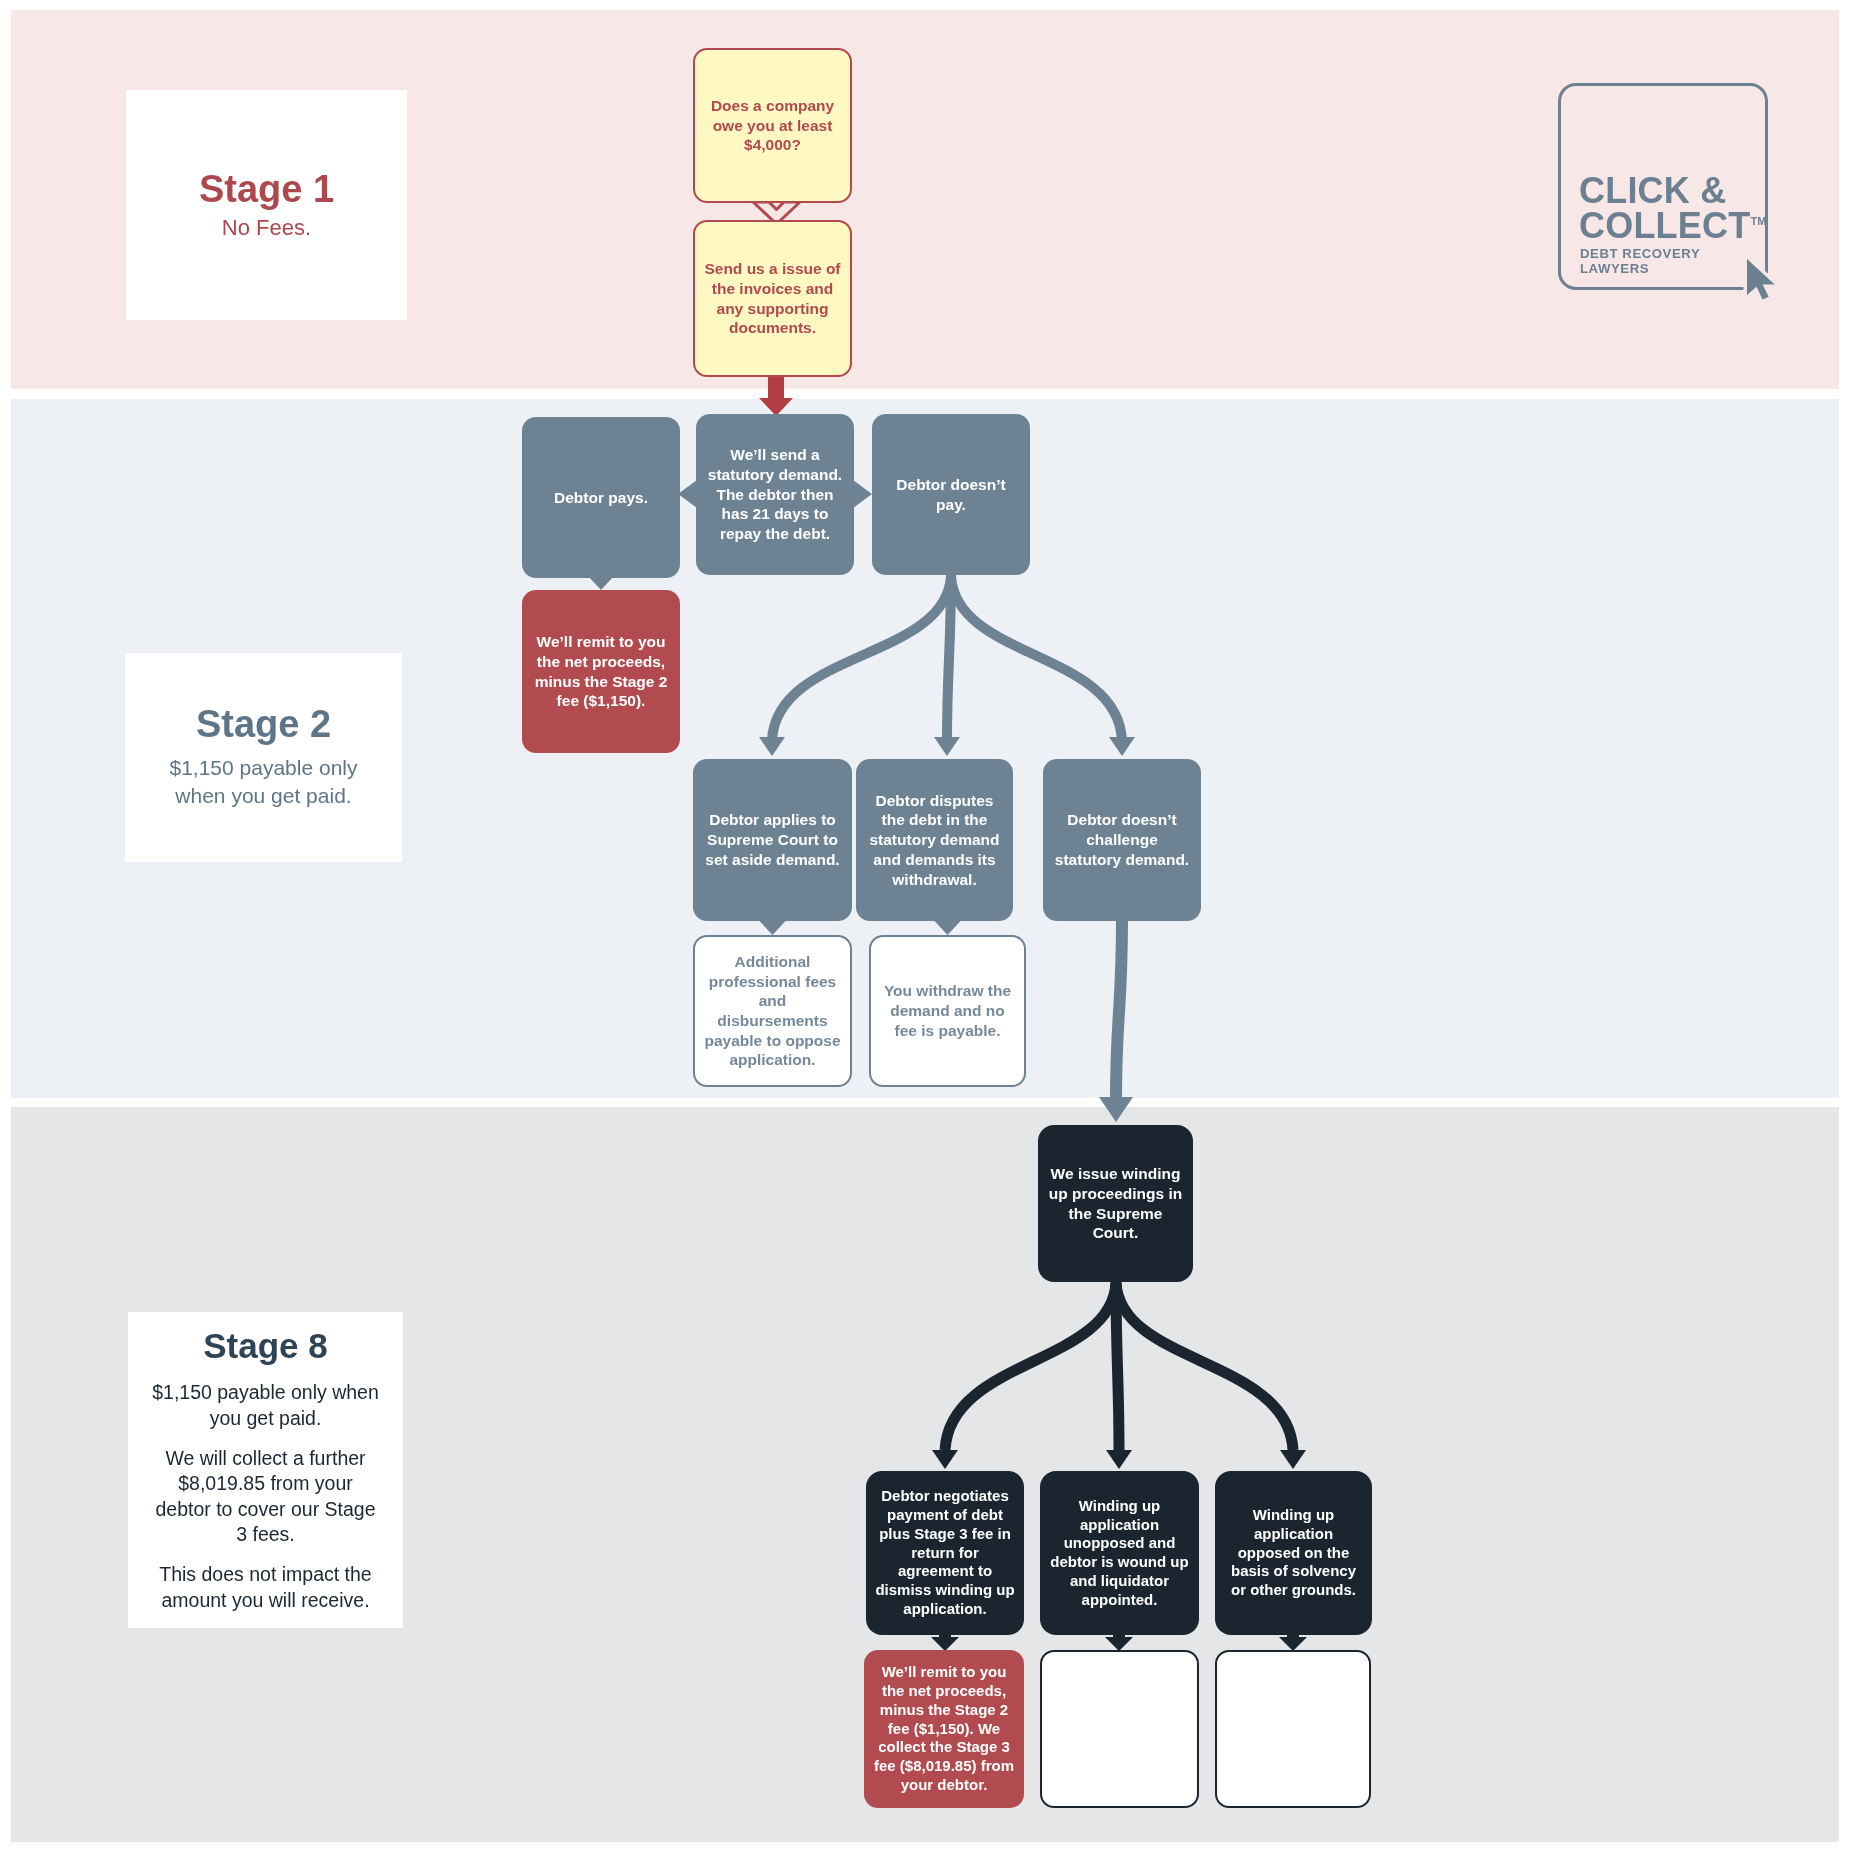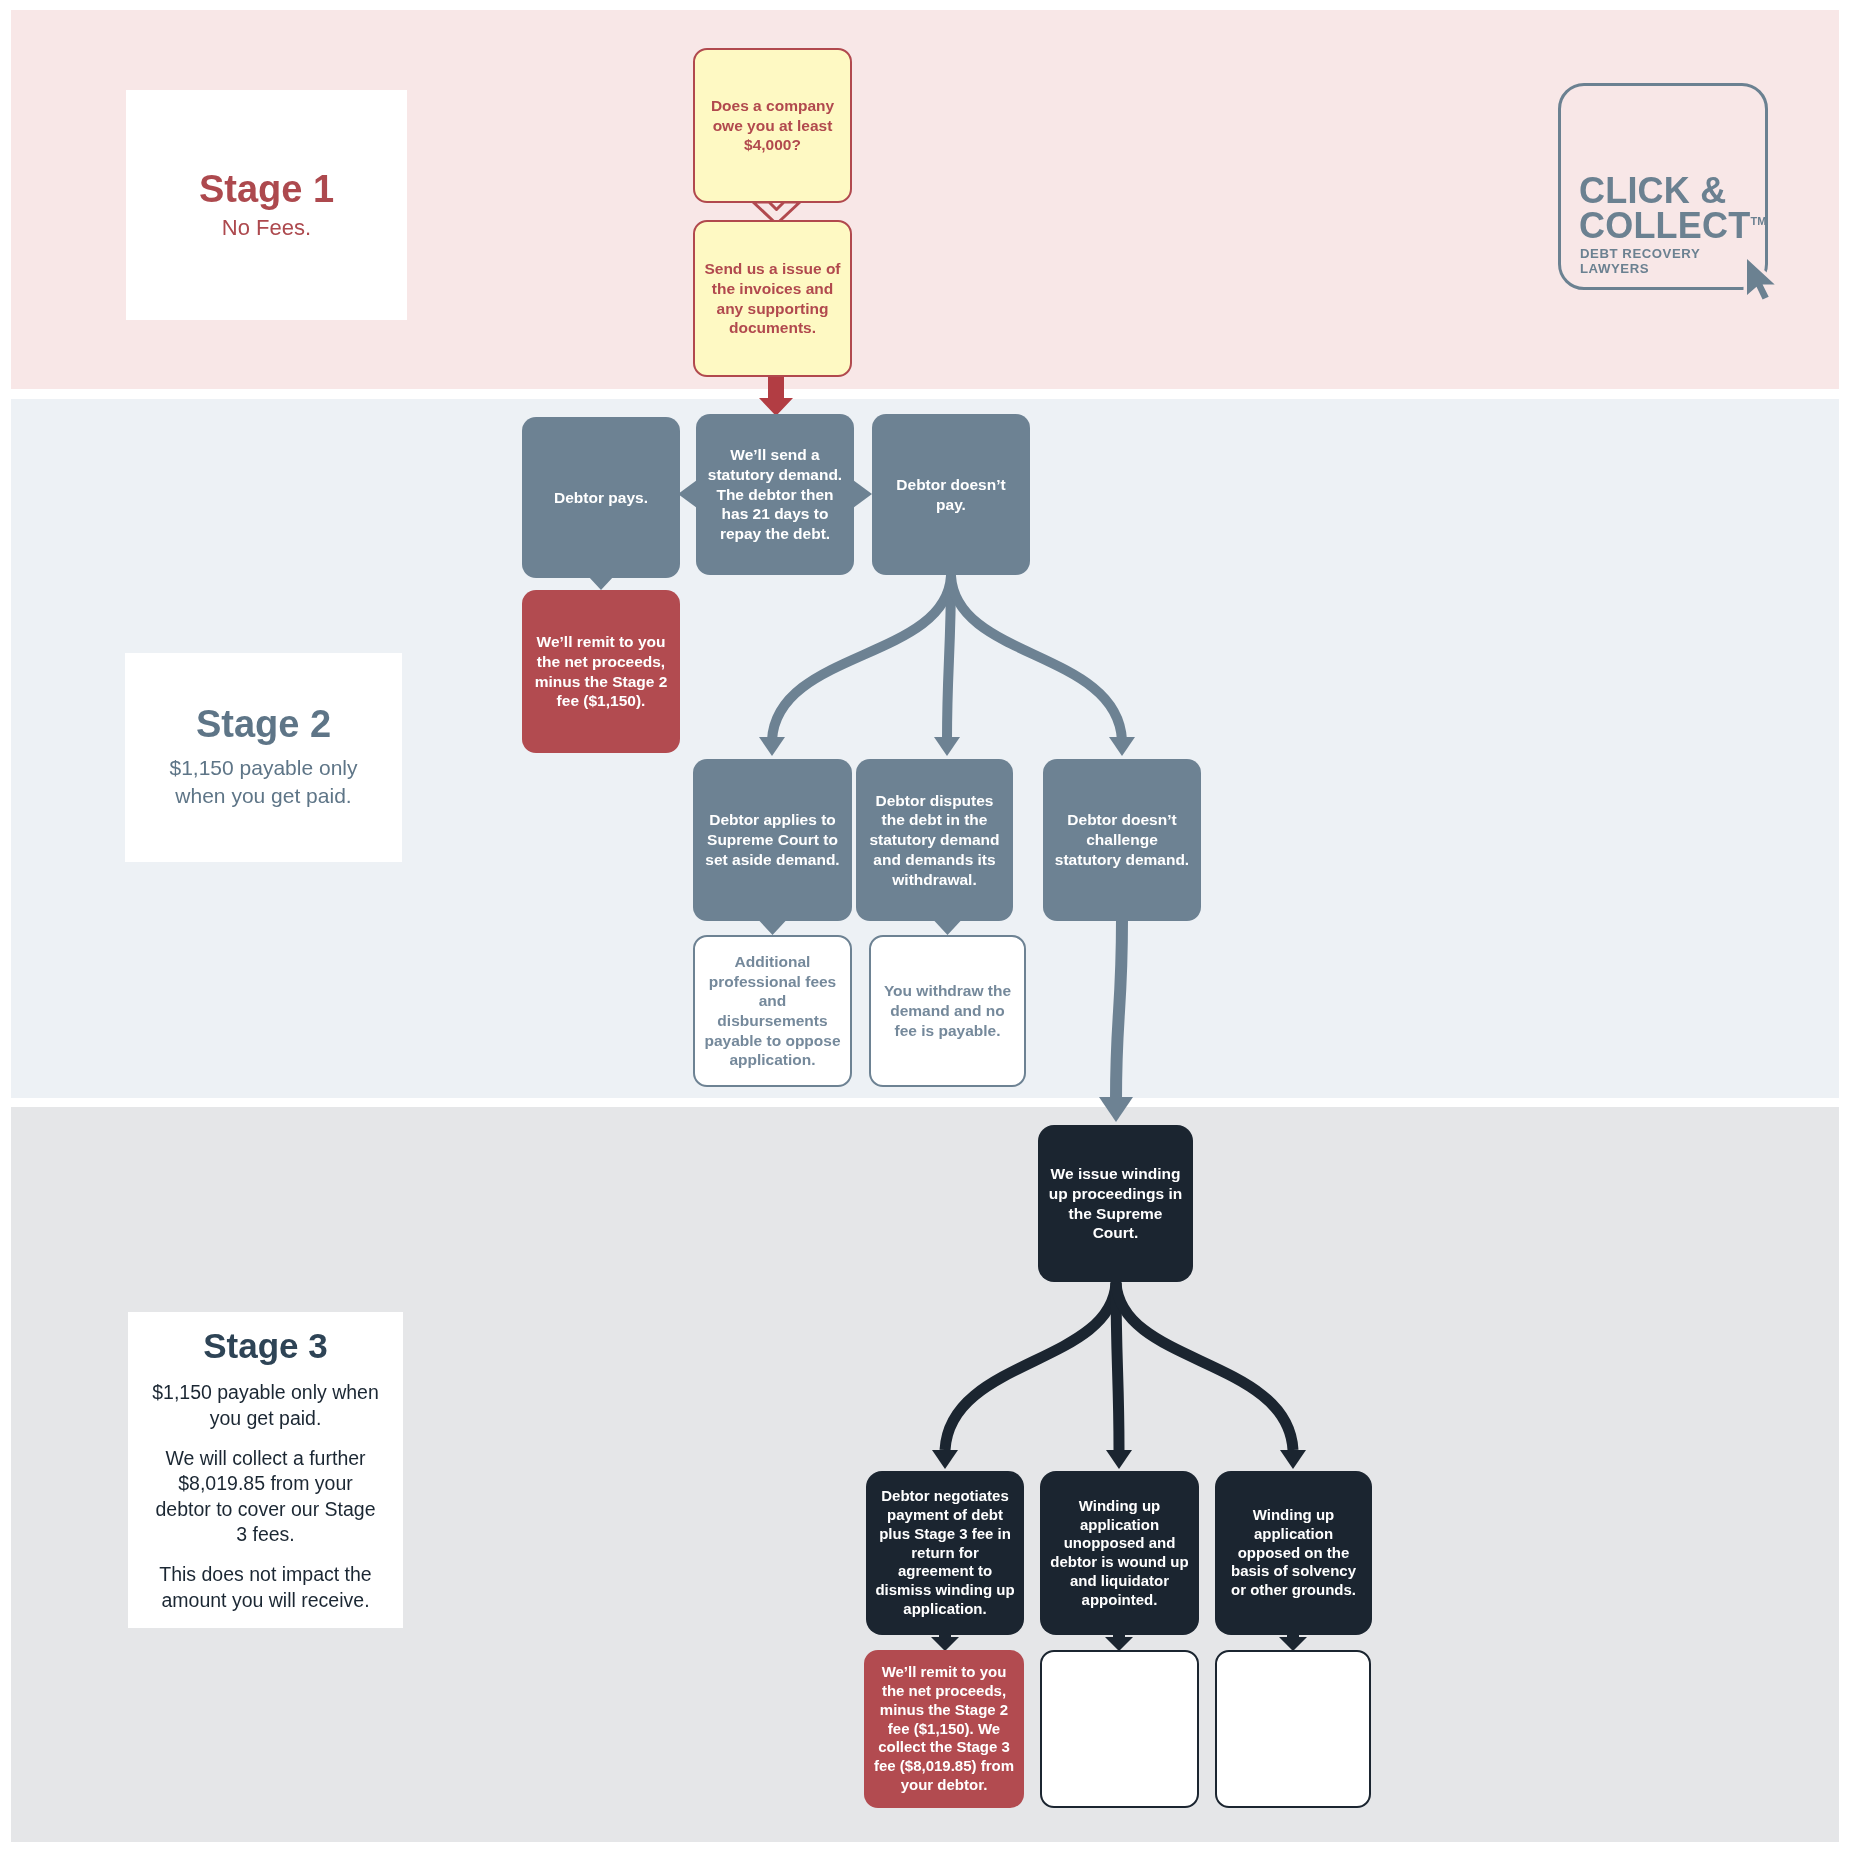--- a/index.html
+++ b/index.html
@@ -42,21 +42,21 @@
   .red          { background:#b24b50; color:#ffffff; }
   .dark         { background:#1b2530; color:#ffffff; border-radius:16px; }
   .outline-red  { background:#fef9c3; border:2.5px solid #b1494e; color:#b1494e; }
   .outline-slate{ background:#ffffff; border:2.5px solid #6d8293; color:#75899b; }
   .outline-dark { background:#ffffff; border:2.5px solid #1b2530; color:#1b2733; }
   .small-text { font-size:15px; line-height:1.25; }
 
   
   .logo {
     position:absolute; left:1558px; top:83px; width:210px; height:207px;
-    border:3.5px solid #6b8191; border-radius:26px; color:#6b8191;
+    border:3.5px solid #6b8191; border-radius:18px; color:#6b8191;
   }
   .logo-text   { position:absolute; left:18px; top:88px; font-weight:bold; font-size:36px; line-height:0.96; letter-spacing:0.2px; }
   .logo-text sup { font-size:11px; }
   .logo-tagline{ position:absolute; left:19px; top:160px; font-weight:bold; font-size:13.2px; letter-spacing:0.55px; }
   .logo-cursor { position:absolute; right:-16px; bottom:-22px; overflow:visible; }
 </style>
 </head>
 <body>
 
 <div class="band band-1"></div>
@@ -101,21 +101,21 @@
 
 <div class="label-card card-1">
   <div class="stage-title">Stage 1</div>
   <div class="stage-sub">No Fees.</div>
 </div>
 <div class="label-card card-2">
   <div class="stage-title">Stage 2</div>
   <div class="stage-sub">$1,150 payable only when you get paid.</div>
 </div>
 <div class="label-card card-3">
-  <div class="stage-title">Stage 3</div>
+  <div class="stage-title">Stage 8</div>
   <div class="stage-par">$1,150 payable only when you get paid.</div>
   <div class="stage-par">We will collect a further $8,019.85 from your debtor to cover our Stage 3 fees.</div>
   <div class="stage-par">This does not impact the amount you will receive.</div>
 </div>
 
 <div class="logo">
   <div class="logo-text">
     <span>CLICK &amp;</span><br>
     <span>COLLECT</span><sup>TM</sup>
   </div>

